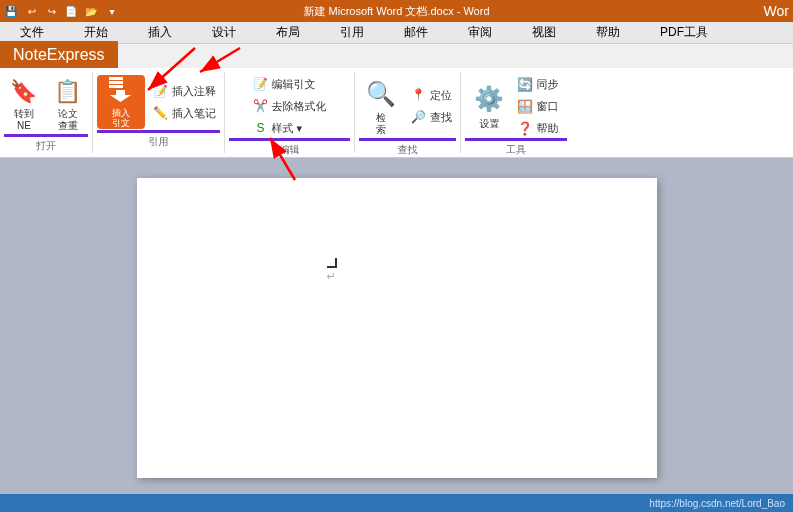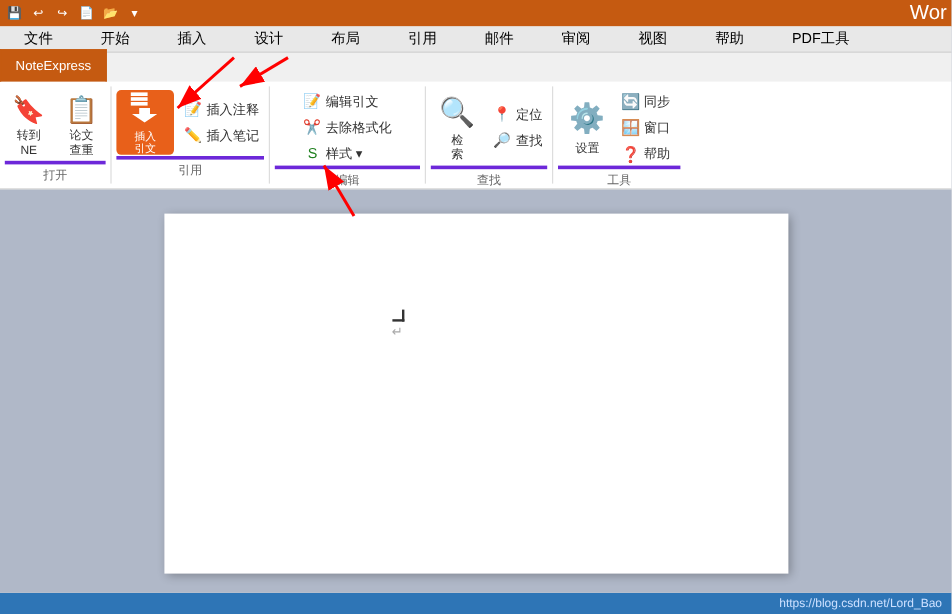--- a/index.html
+++ b/index.html
@@ -29,21 +29,21 @@
       gap: 4px;
     }
     #title-bar-title {
       position: absolute;
       left: 50%;
       transform: translateX(-50%);
       font-size: 11px;
       color: white;
     }
     #title-bar-right {
-      font-size: 17px;
+      font-size: 14px;
       color: white;
       margin-left: auto;
     }
     .title-icon {
       width: 16px;
       height: 16px;
       display: inline-flex;
       align-items: center;
       justify-content: center;
       font-size: 10px;
@@ -70,21 +70,21 @@
     
     #ribbon-tabs {
       height: 24px;
       background: #f0f0f0;
       display: flex;
       align-items: flex-end;
       border-bottom: none;
     }
     .ribbon-tab {
       padding: 13px 12px;
-      font-size: 11px;
+      font-size: 16px;
       cursor: pointer;
       background: #f0f0f0;
       border: 1px solid transparent;
       border-bottom: none;
       color: #333;
       height: 22px;
       display: flex;
       align-items: center;
     }
     .ribbon-tab.noteexpress {
@@ -349,20 +349,21 @@
 
 <div id="title-bar">
   <div id="title-bar-left">
     <span class="title-icon">💾</span>
     <span class="title-icon">↩</span>
     <span class="title-icon">↪</span>
     <span class="title-icon">📄</span>
     <span class="title-icon">📂</span>
     <span class="title-icon">▾</span>
   </div>
+  <span id="title-bar-title">新建 Microsoft Word 文档.docx - Word</span>
   <div id="title-bar-right">
     <span>Wor</span>
   </div>
 </div>
 
 <div id="menu-bar">
   <div class="menu-item">文件</div>
   <div class="menu-item">开始</div>
   <div class="menu-item">插入</div>
   <div class="menu-item">设计</div>

